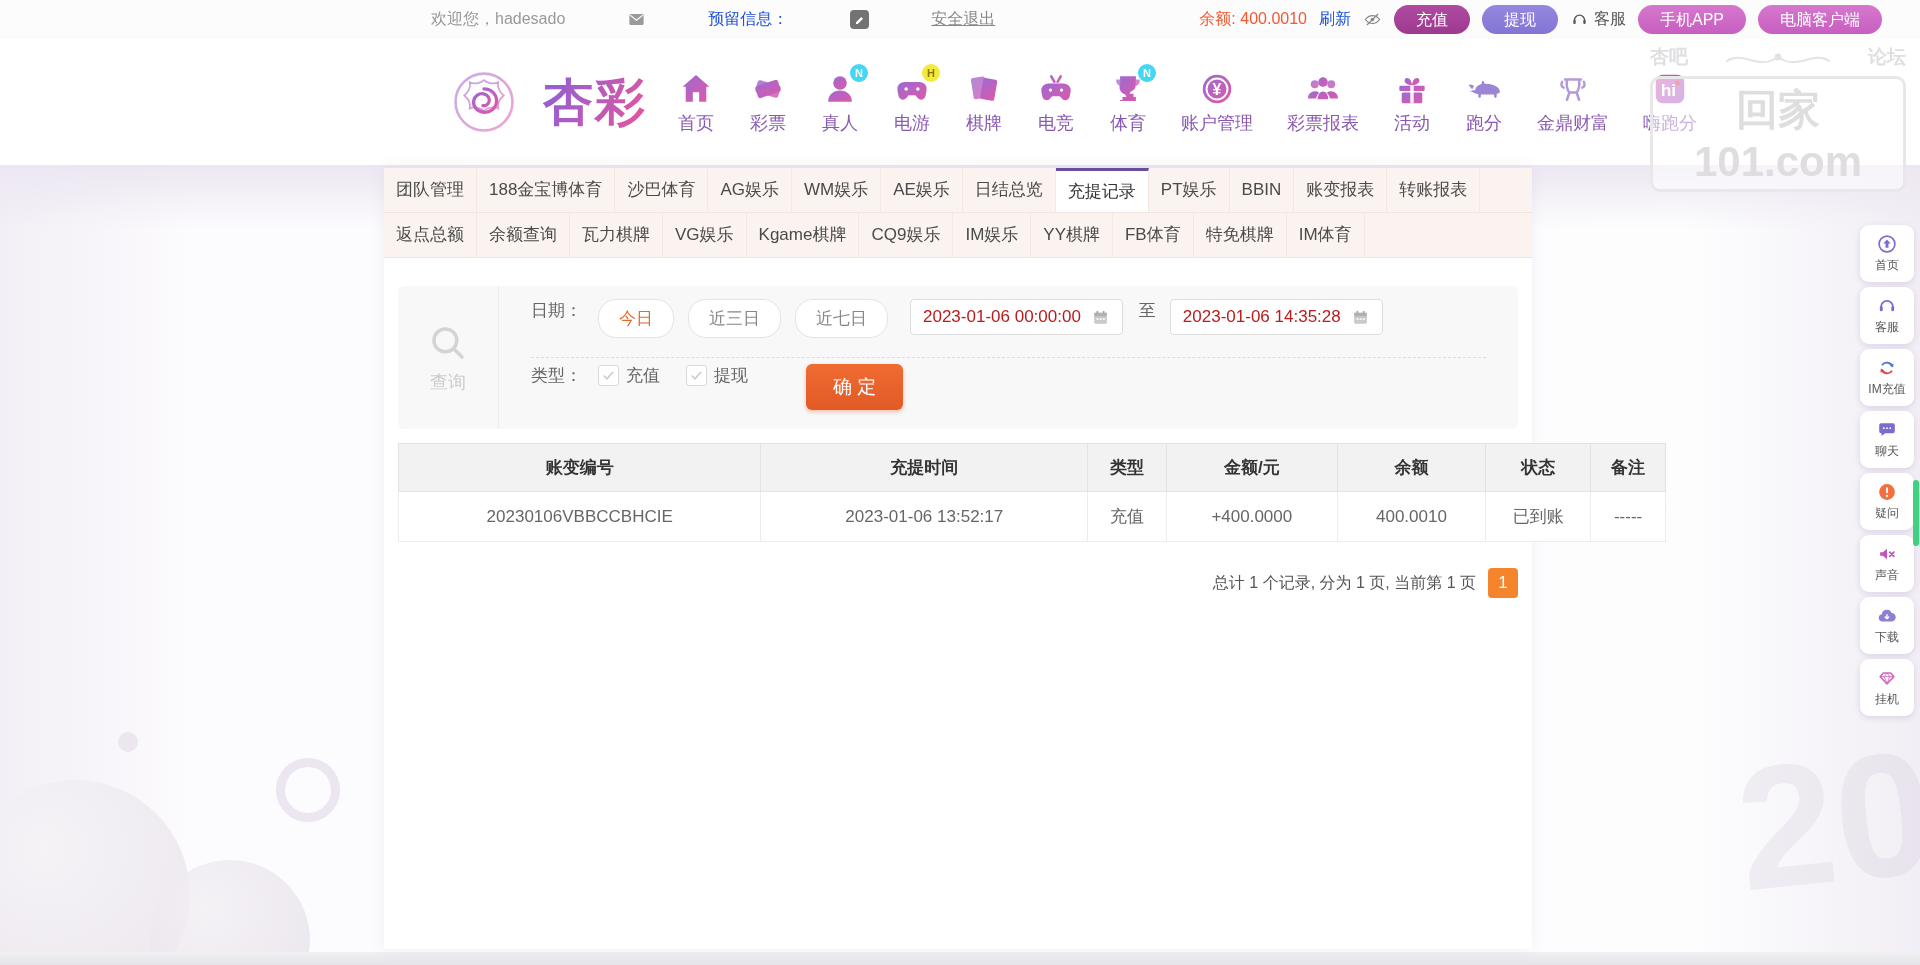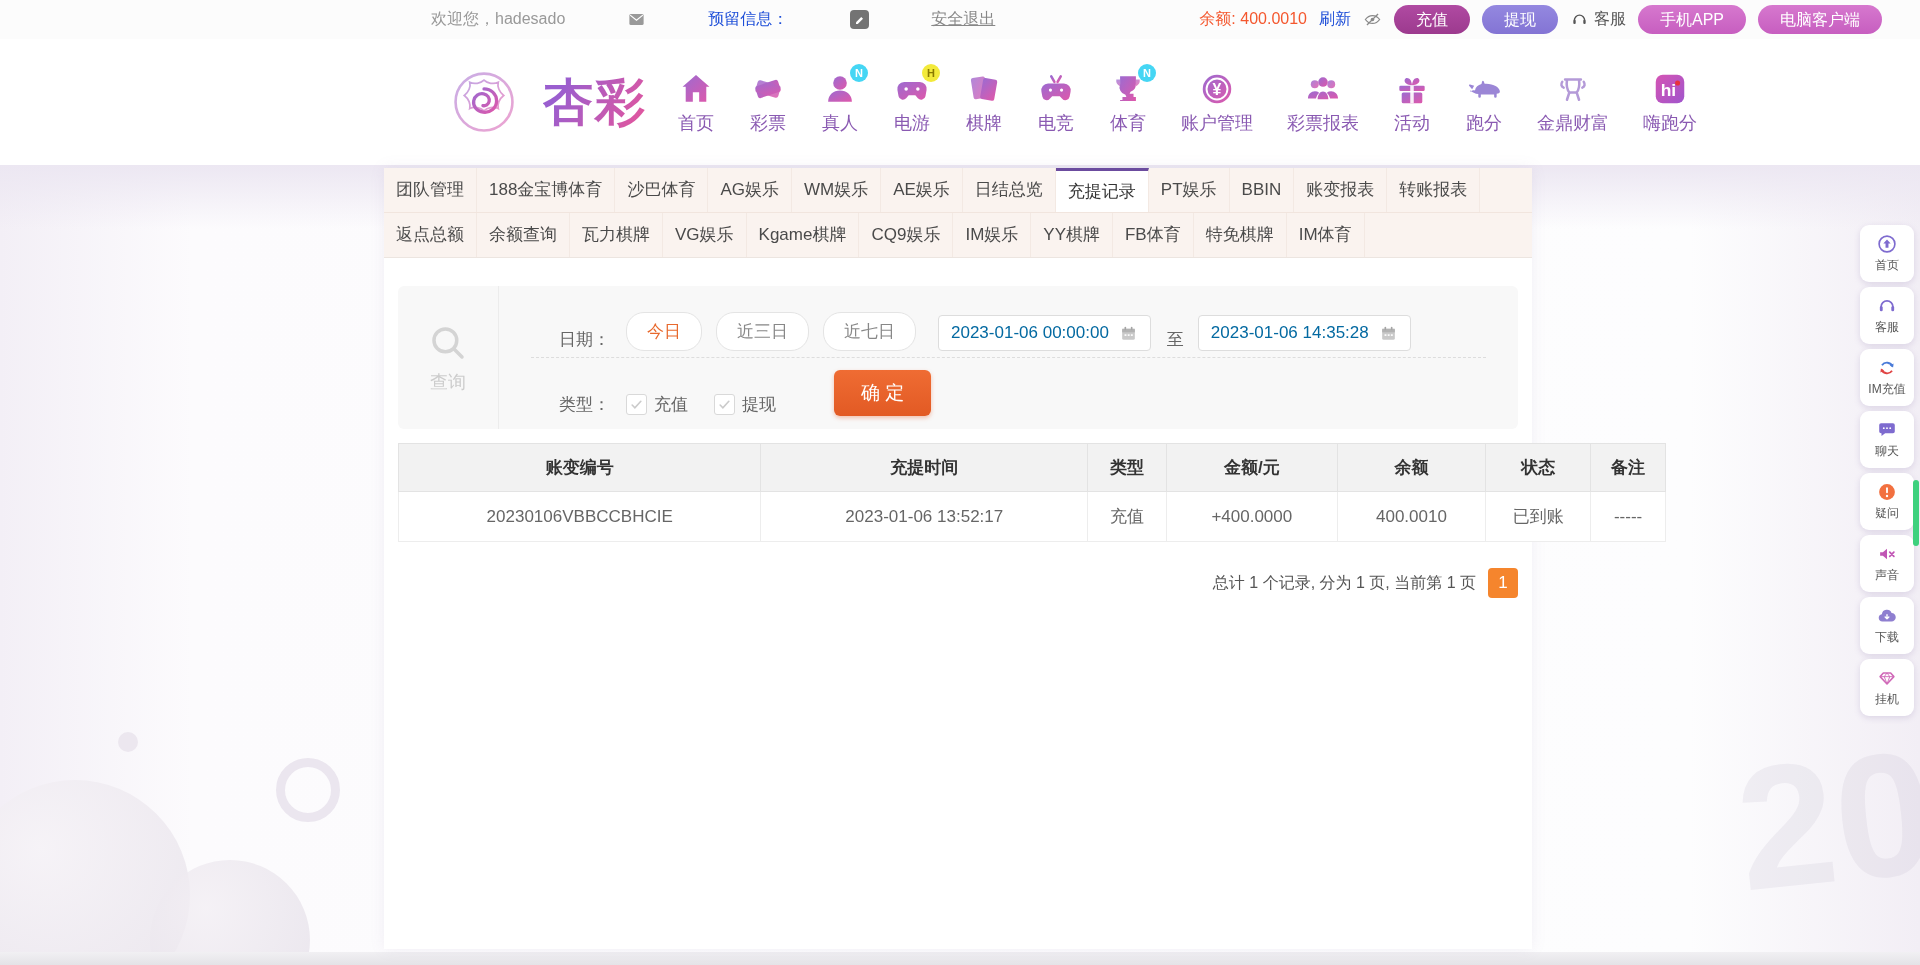--- a/index.html
+++ b/index.html
@@ -68,28 +68,28 @@
   .tab{height:44px;line-height:44px;padding:0 12px;font-size:17px;color:#4a4a4a;white-space:nowrap;
     border-right:1px solid #f3e9e3;box-sizing:border-box;cursor:pointer;}
   .tab.active{background:#fff;border-top:3px solid #6b4b9e;line-height:41px;color:#333;}
 
   
   .filter{margin:28px 14px 0;background:#f8f8f8;border-radius:6px;display:flex;}
   .fsearch{width:100px;display:flex;flex-direction:column;align-items:center;justify-content:center;
     border-right:1px solid #ececec;color:#ccc;gap:6px;}
   .fsearch-label{font-size:18px;color:#ccc;}
   .fform{flex:1;padding:13px 32px;}
-  .frow{display:flex;align-items:flex-end;height:52px;margin-left:28px;}
+  .frow{display:flex;align-items:flex-start;height:52px;}
   .fdash{border-bottom:1px dashed #ddd;margin:6px 0;}
   .flabel{font-size:17px;color:#666;margin-right:16px;}
   .qpill{background:#fff;border:1px solid #e4e4e4;border-radius:18px;padding:7px 20px;font-size:17px;
     color:#888;margin-right:14px;cursor:pointer;}
   .qpill.sel{color:#e8692d;}
   .datebox{display:flex;align-items:center;gap:10px;background:#fff;border:1px solid #ddd;border-radius:4px;
-    padding:7px 12px;font-size:17px;color:#0369a1;cursor:pointer;margin-left:8px;}
+    padding:7px 12px;font-size:17px;color:#b91c1c;cursor:pointer;margin-left:8px;}
   .to-label{font-size:17px;color:#666;margin:0 6px 0 16px;}
   .chk{display:flex;align-items:center;margin-right:26px;cursor:pointer;}
   .chk-box{width:19px;height:19px;border:1px solid #d9d9d9;border-radius:3px;background:#fff;
     display:flex;align-items:center;justify-content:center;margin-right:7px;}
   .chk-label{font-size:17px;color:#666;}
   .btn-submit{background:linear-gradient(180deg,#ef6c33,#e25a24);color:#fff;font-size:19px;border:none;
     border-radius:6px;padding:10px 27px;margin-left:32px;cursor:pointer;box-shadow:0 2px 4px rgba(226,90,36,.35);}
 
   
   table.rec{width:1268px;margin:14px 14px 0;border-collapse:collapse;border:1px solid #e7e7e7;}
@@ -316,20 +316,31 @@
             <text x="11" y="16.5" text-anchor="middle" font-size="11" font-weight="bold" fill="#fff">hi</text>
             <circle cx="16.8" cy="8.2" r="1.6" fill="#e8323c"></circle>
           </svg>
           <span class="nav-label">嗨跑分</span>
         </div>
 
       </div>
     </div>
   </nav>
 
+  <div class="watermark">
+    <div class="wm-title">
+      <span>杏吧</span>
+      <svg width="110" height="24" viewBox="0 0 110 24">
+        <path d="M4 16c16-10 30 8 48-2m54 2c-16-10-30 8-48-2" stroke="#e4e2e5" stroke-width="2" fill="none" stroke-linecap="round"></path>
+        <circle cx="55" cy="12" r="3.4" fill="#e4e2e5"></circle>
+      </svg>
+      <span>论坛</span>
+    </div>
+    <div class="wm-box">回家101.com</div>
+  </div>
 
   <main class="panel">
 
     <div class="tabrow r1">
       <div class="tab">团队管理</div>
       <div class="tab">188金宝博体育</div>
       <div class="tab">沙巴体育</div>
       <div class="tab">AG娱乐</div>
       <div class="tab">WM娱乐</div>
       <div class="tab">AE娱乐</div>

